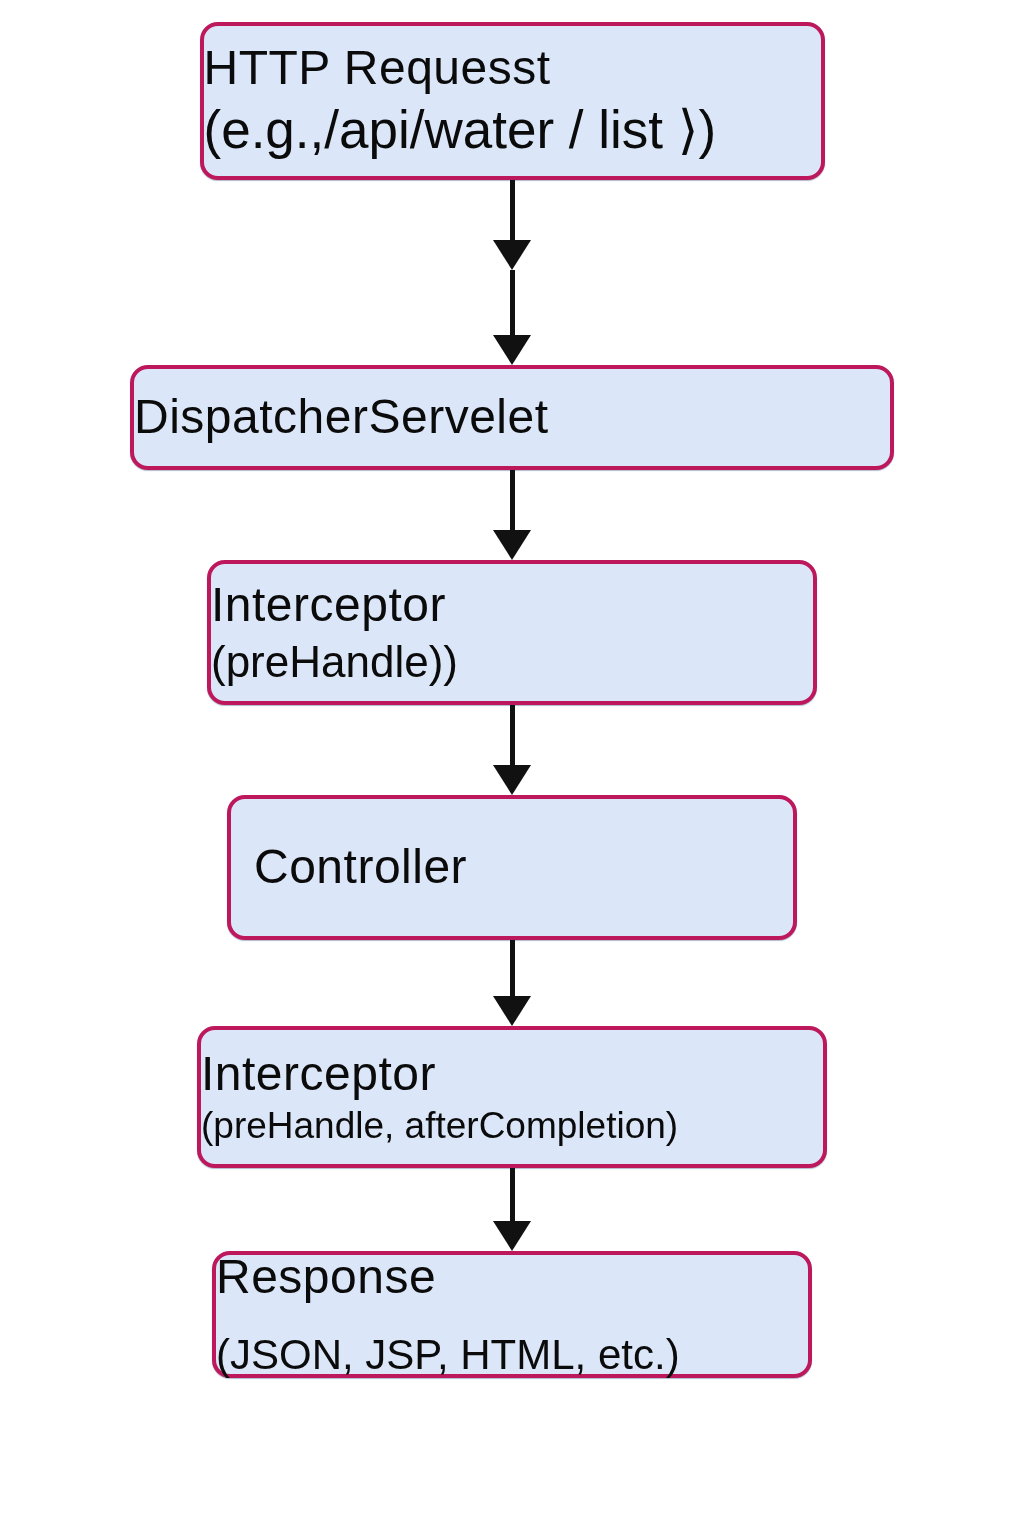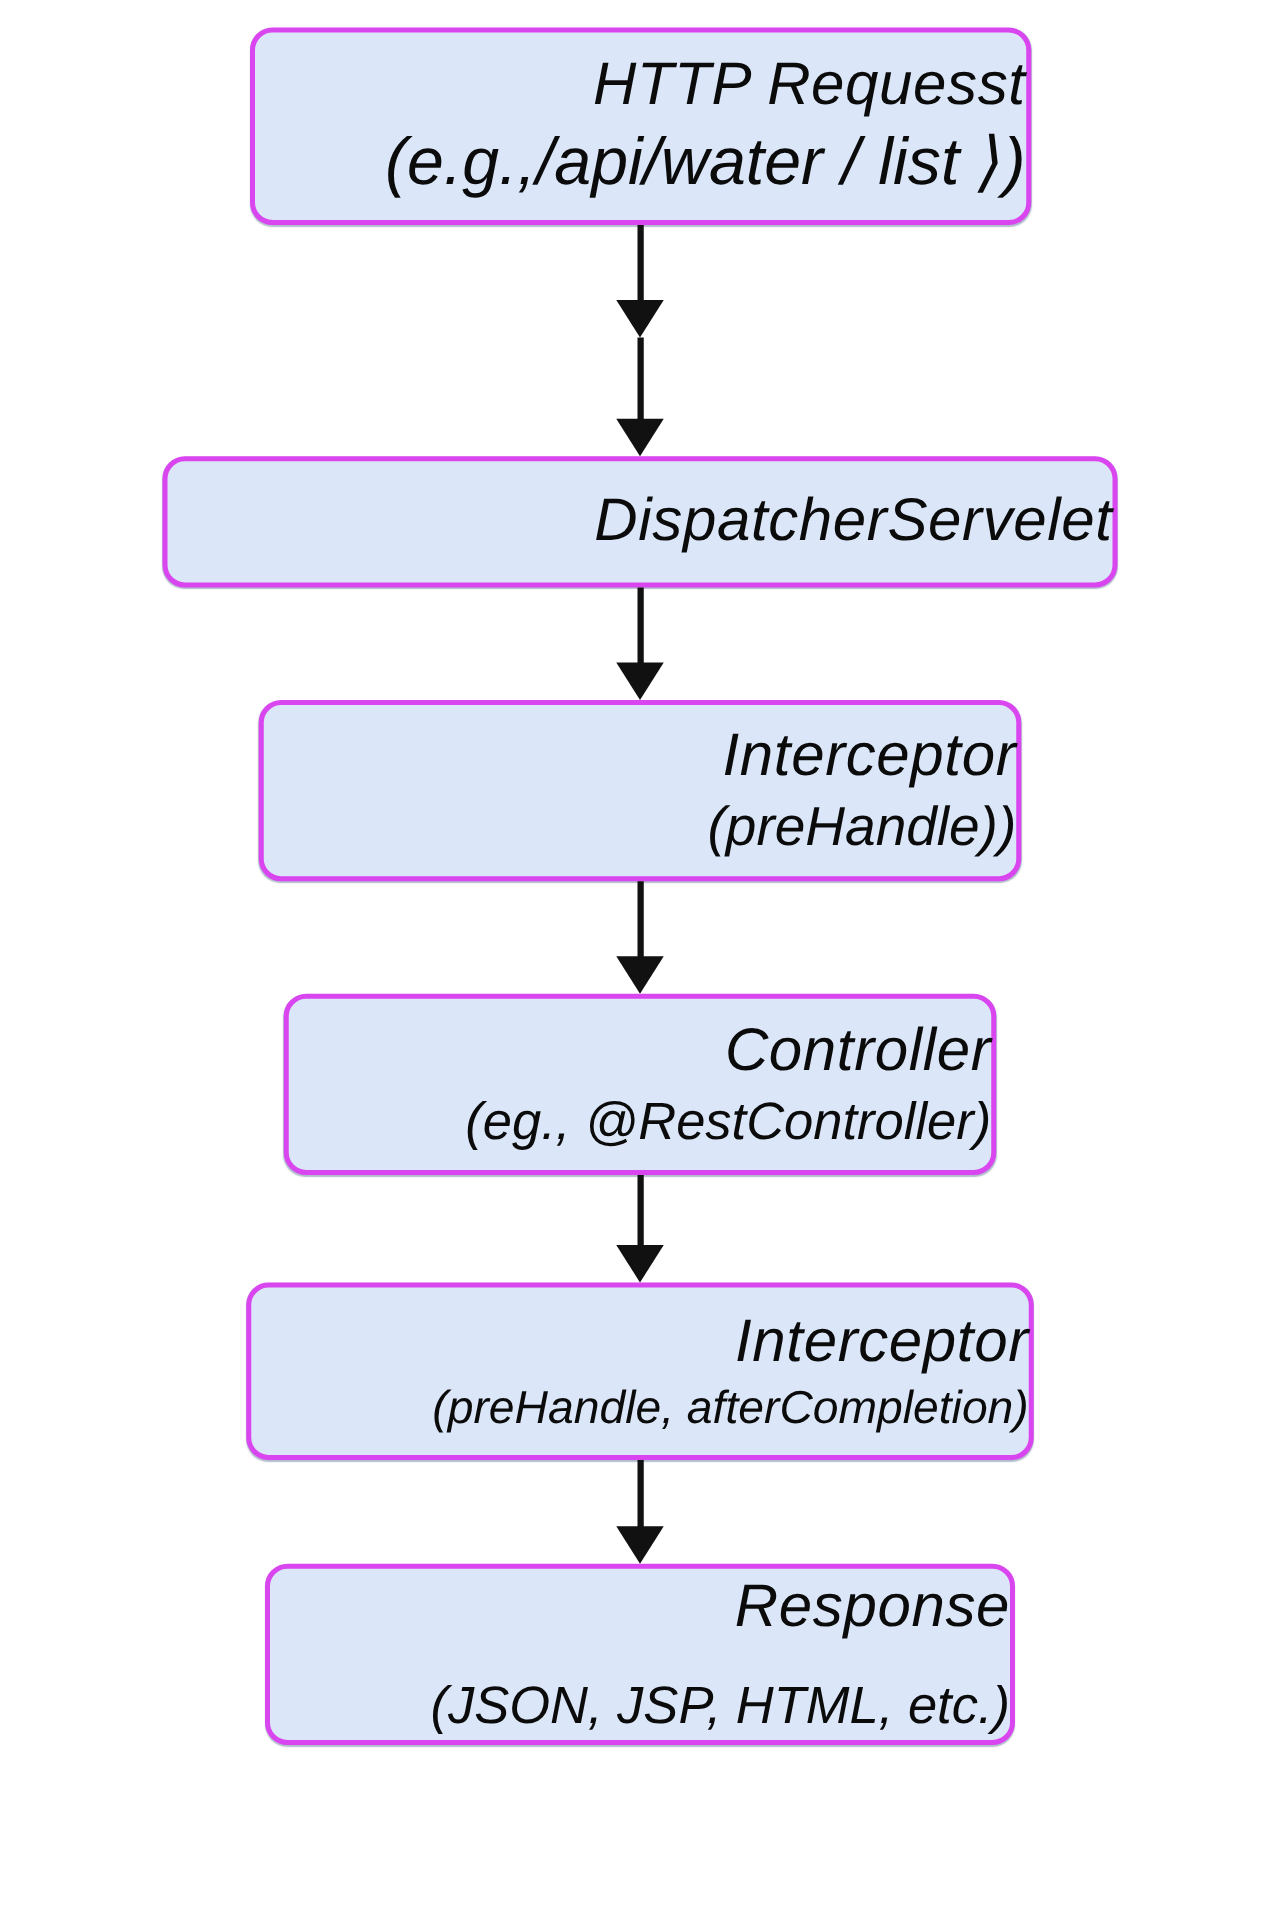--- a/index.html
+++ b/index.html
@@ -15,32 +15,31 @@
     background: #ffffff;
     overflow: hidden;
     display: flex;
     flex-direction: column;
     align-items: center;
     padding-top: 22px;
     box-sizing: border-box;
   }
   .node {
     background: #dbe7f8;
-    border: 4px solid #d946ef;
+    border: 4px solid #be185d;
     border-radius: 18px;
     box-sizing: border-box;
     display: flex;
     flex-direction: column;
     justify-content: center;
-    align-items: flex-end;
+    align-items: flex-start;
     color: #0b0b0b;
     text-align: center;
     flex: 0 0 auto;
     box-shadow: 0 1px 1px rgba(30,60,110,0.35);
-    font-style: italic;
   }
   .node-title {
     font-size: 48px;
     line-height: 1.22;
     letter-spacing: 0.5px;
     white-space: nowrap;
   }
   .node-subtitle {
     line-height: 1.25;
     white-space: nowrap;
@@ -49,21 +48,21 @@
   .n1 { width: 625px; height: 158px; }
   .n1 .node-subtitle { font-size: 53px; }
   .n2 { width: 572px; height: 112px; }
   .n3 { width: 764px; height: 105px; }
   .n4 { width: 610px; height: 145px; }
   .n4 .node-subtitle { font-size: 44px; }
   .n5 { width: 570px; height: 145px; padding-left: 23px; }
   .n5 .node-subtitle { font-size: 42px; }
   .n6 { width: 630px; height: 142px; }
   .n6 .node-subtitle { font-size: 37px; }
-  .n7 { width: 600px; height: 145px; }
+  .n7 { width: 600px; height: 127px; }
   .n7 .node-subtitle { font-size: 42px; margin-top: 22px; }
   
   .arrow {
     flex: 0 0 auto;
     display: flex;
     flex-direction: column;
     align-items: center;
     width: 40px;
   }
   .a1 { height: 90px; }
@@ -121,21 +120,20 @@
     <div class="node-subtitle">(preHandle))</div>
   </div>
 
   <div class="arrow a4">
     <div class="arrow-line"></div>
     <div class="arrow-head"></div>
   </div>
 
   <div class="node n5">
     <div class="node-title">Controller</div>
-    <div class="node-subtitle">(eg., @RestController)</div>
   </div>
 
   <div class="arrow a5">
     <div class="arrow-line"></div>
     <div class="arrow-head"></div>
   </div>
 
   <div class="node n6">
     <div class="node-title">Interceptor</div>
     <div class="node-subtitle">(preHandle, afterCompletion)</div>

